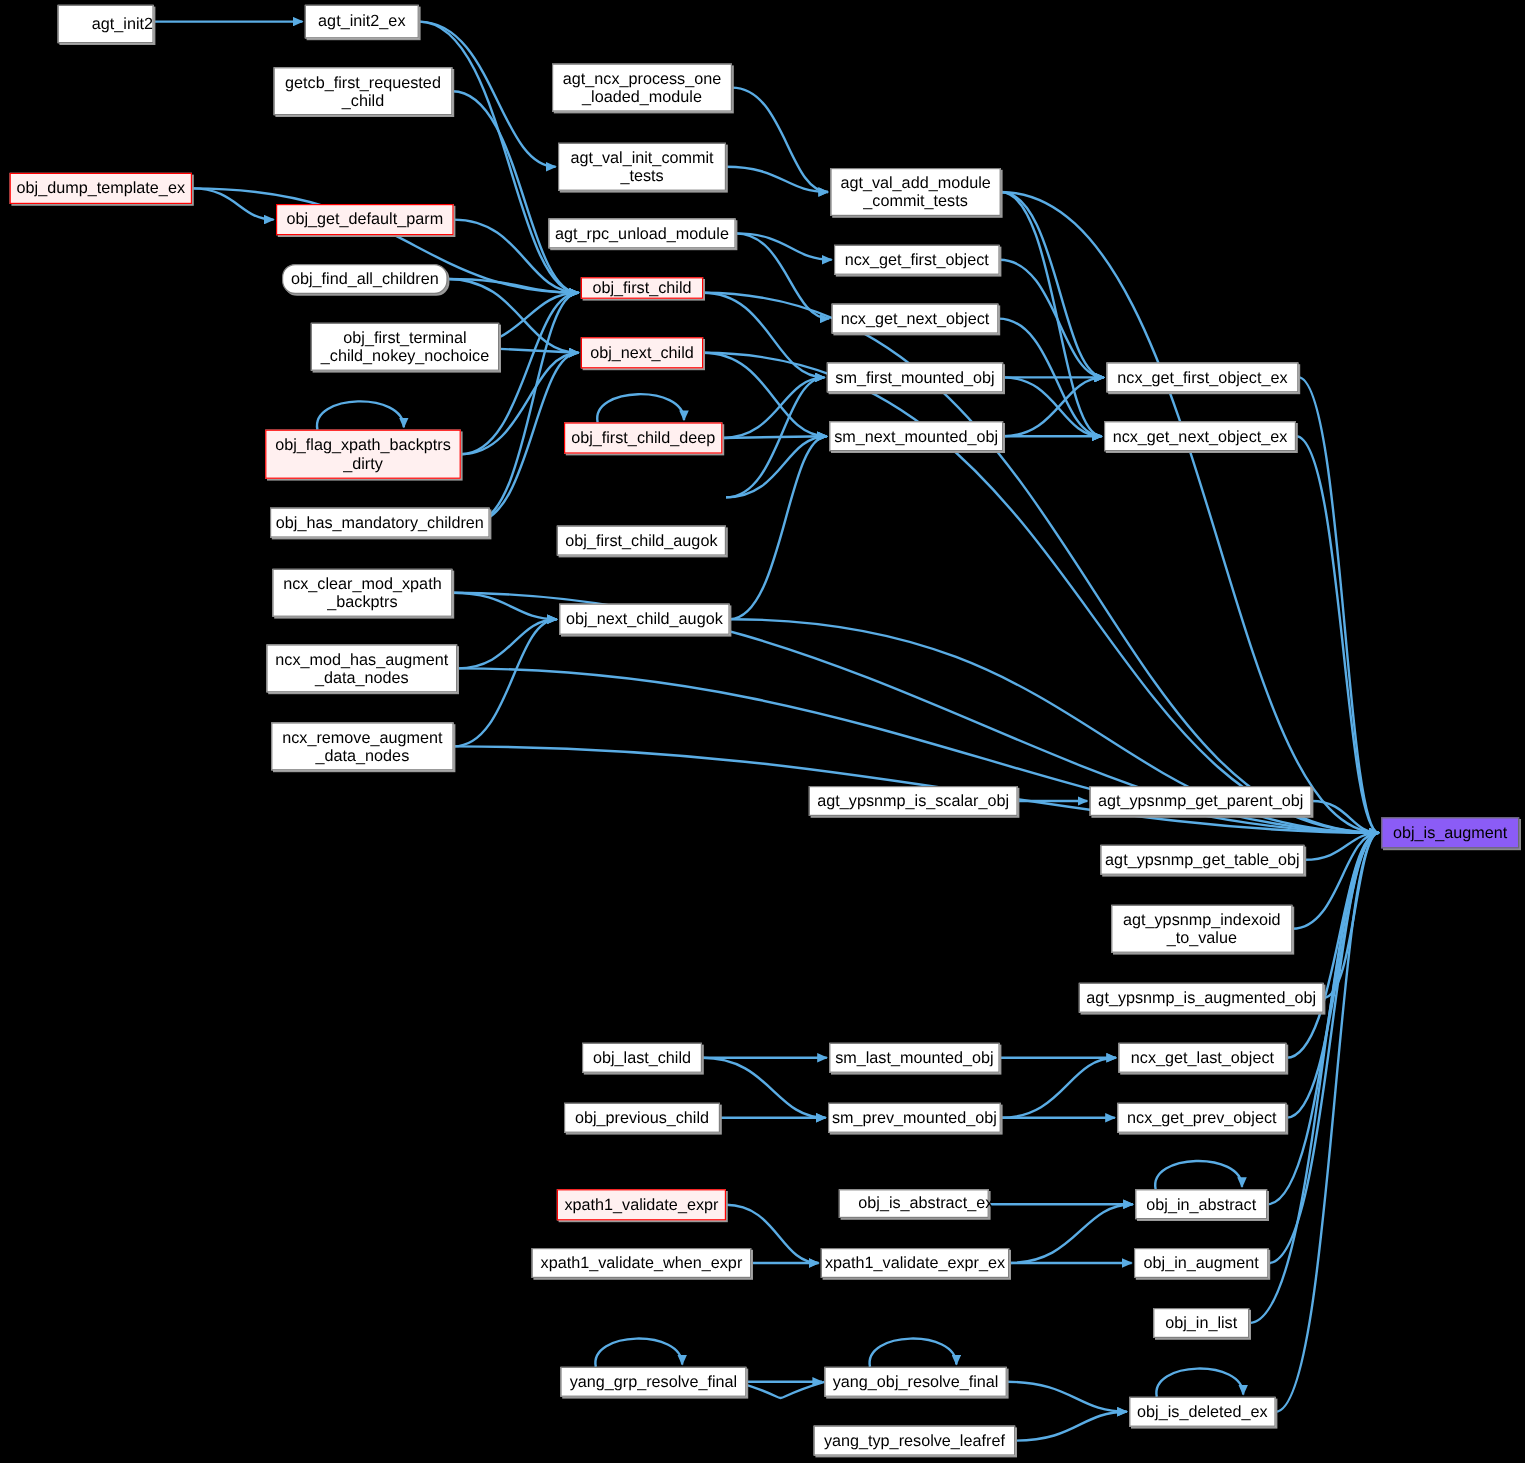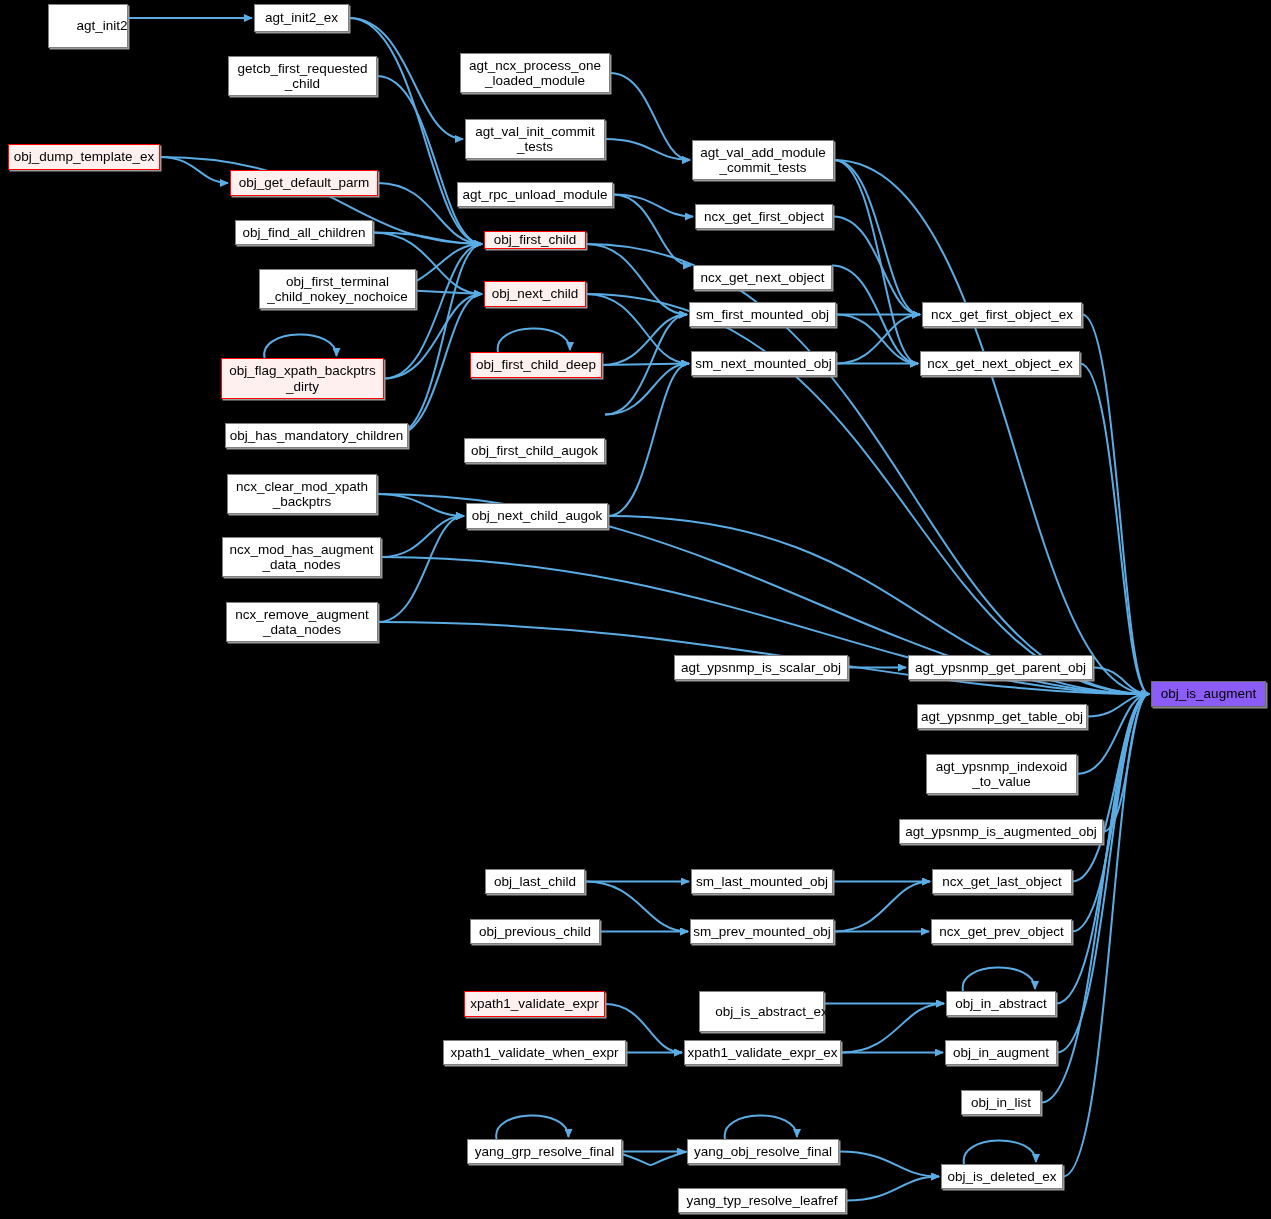--- a/index.html
+++ b/index.html
@@ -98,37 +98,37 @@
         <path d="M612,1151.5 L685,1151.5" marker-end="url(#ah)"></path>
         <path d="M725,1139 C719,1109 797,1107 797,1137" marker-end="url(#ah)"></path>
         <path d="M687,1151.5 C627,1169.5 674,1169.5 614,1151.5" marker-end="url(#ah)"></path>
         <path d="M839,1151.5 C894,1151.5 897.75,1176.5 939,1176.5" marker-end="url(#ah)"></path>
         <path d="M846,1200.5 C897.15,1200.5 900.6375,1176.5 939,1176.5" marker-end="url(#ah)"></path>
         <path d="M964,1164 C958,1134 1036,1132 1036,1162" marker-end="url(#ah)"></path>
         <path d="M1063,1176.5 C1110.3,1176.5 1113.525,694 1149,694" marker-end="url(#ah)"></path>
       </g>
   </svg>
   <div id="node-layer">
-      <div class="node plain" style="left: 48px; top: 4px; width: 80px; height: 44px; padding-left: 28px;">agt_init2</div>
+      <div class="node plain" style="left: 48px; top: 4px; width: 80px; height: 32px; padding-left: 28px;">agt_init2</div>
       <div class="node plain" style="left: 254px; top: 4px; width: 95px; height: 28px;">agt_init2_ex</div>
       <div class="node plain" style="left: 228px; top: 56px; width: 149px; height: 40px;">getcb_first_requested
 _child</div>
       <div class="node plain" style="left: 460px; top: 53px; width: 150px; height: 40px;">agt_ncx_process_one
 _loaded_module</div>
       <div class="node plain" style="left: 465px; top: 119px; width: 140px; height: 40px;">agt_val_init_commit
 _tests</div>
       <div class="node plain" style="left: 692px; top: 140px; width: 142px; height: 40px;">agt_val_add_module
 _commit_tests</div>
       <div class="node hot" style="left: 8px; top: 144px; width: 152px; height: 26px;">obj_dump_template_ex</div>
       <div class="node hot" style="left: 230px; top: 170px; width: 148px; height: 26px;">obj_get_default_parm</div>
       <div class="node plain" style="left: 457px; top: 182px; width: 156px; height: 25px;">agt_rpc_unload_module</div>
       <div class="node plain" style="left: 695px; top: 204px; width: 138px; height: 25px;">ncx_get_first_object</div>
-      <div class="node plain" style="left: 235px; top: 220px; width: 138px; height: 25px;">obj_find_all_children</div>
+      <div class="node plain" style="left: 235px; top: 220px; width: 138px; height: 25px; border-radius: 11px;">obj_find_all_children</div>
       <div class="node hot" style="left: 484px; top: 231px; width: 102px; height: 18px;">obj_first_child</div>
-      <div class="node plain" style="left: 693px; top: 253px; width: 139px; height: 25px; margin-top: 12px;">ncx_get_next_object</div>
+      <div class="node plain" style="left: 693px; top: 253px; width: 139px; height: 25px;">ncx_get_next_object</div>
       <div class="node plain" style="left: 224px; top: 269px; width: 157px; height: 40px; margin-left: 35px;">obj_first_terminal
 _child_nokey_nochoice</div>
       <div class="node hot" style="left: 484px; top: 281px; width: 102px; height: 26px;">obj_next_child</div>
       <div class="node plain" style="left: 689px; top: 302px; width: 147px; height: 25px;">sm_first_mounted_obj</div>
       <div class="node plain" style="left: 922px; top: 302px; width: 160px; height: 25px;">ncx_get_first_object_ex</div>
       <div class="node hot" style="left: 221px; top: 358px; width: 163px; height: 41px;">obj_flag_xpath_backptrs
 _dirty</div>
       <div class="node hot" style="left: 470px; top: 352px; width: 132px; height: 26px;">obj_first_child_deep</div>
       <div class="node plain" style="left: 691px; top: 351px; width: 145px; height: 25px;">sm_next_mounted_obj</div>
       <div class="node plain" style="left: 920px; top: 351px; width: 160px; height: 25px;">ncx_get_next_object_ex</div>
@@ -148,21 +148,21 @@
       <div class="node plain" style="left: 926px; top: 754px; width: 151px; height: 40px;">agt_ypsnmp_indexoid
 _to_value</div>
       <div class="node plain" style="left: 899px; top: 819px; width: 204px; height: 25px;">agt_ypsnmp_is_augmented_obj</div>
       <div class="node plain" style="left: 485px; top: 869px; width: 100px; height: 25px;">obj_last_child</div>
       <div class="node plain" style="left: 691px; top: 869px; width: 142px; height: 25px;">sm_last_mounted_obj</div>
       <div class="node plain" style="left: 932px; top: 869px; width: 140px; height: 25px;">ncx_get_last_object</div>
       <div class="node plain" style="left: 470px; top: 919px; width: 130px; height: 25px;">obj_previous_child</div>
       <div class="node plain" style="left: 690px; top: 919px; width: 144px; height: 25px;">sm_prev_mounted_obj</div>
       <div class="node plain" style="left: 931px; top: 919px; width: 141px; height: 25px;">ncx_get_prev_object</div>
       <div class="node hot" style="left: 464px; top: 991px; width: 141px; height: 26px;">xpath1_validate_expr</div>
-      <div class="node plain" style="left: 699px; top: 991px; width: 125px; height: 41px; padding-left: 20px;">obj_is_abstract_ex</div>
+      <div class="node plain" style="left: 699px; top: 991px; width: 125px; height: 24px; padding-left: 20px;">obj_is_abstract_ex</div>
       <div class="node plain" style="left: 946px; top: 991px; width: 110px; height: 25px;">obj_in_abstract</div>
       <div class="node plain" style="left: 443px; top: 1040px; width: 183px; height: 25px;">xpath1_validate_when_expr</div>
       <div class="node plain" style="left: 684px; top: 1040px; width: 157px; height: 25px;">xpath1_validate_expr_ex</div>
       <div class="node plain" style="left: 945px; top: 1040px; width: 112px; height: 25px;">obj_in_augment</div>
       <div class="node plain" style="left: 961px; top: 1090px; width: 80px; height: 25px;">obj_in_list</div>
       <div class="node plain" style="left: 432px; top: 1139px; width: 155px; height: 25px; margin-left: 35px;">yang_grp_resolve_final</div>
       <div class="node plain" style="left: 687px; top: 1139px; width: 152px; height: 25px;">yang_obj_resolve_final</div>
       <div class="node plain" style="left: 941px; top: 1164px; width: 122px; height: 25px;">obj_is_deleted_ex</div>
       <div class="node plain" style="left: 678px; top: 1188px; width: 168px; height: 25px;">yang_typ_resolve_leafref</div>
     </div>

